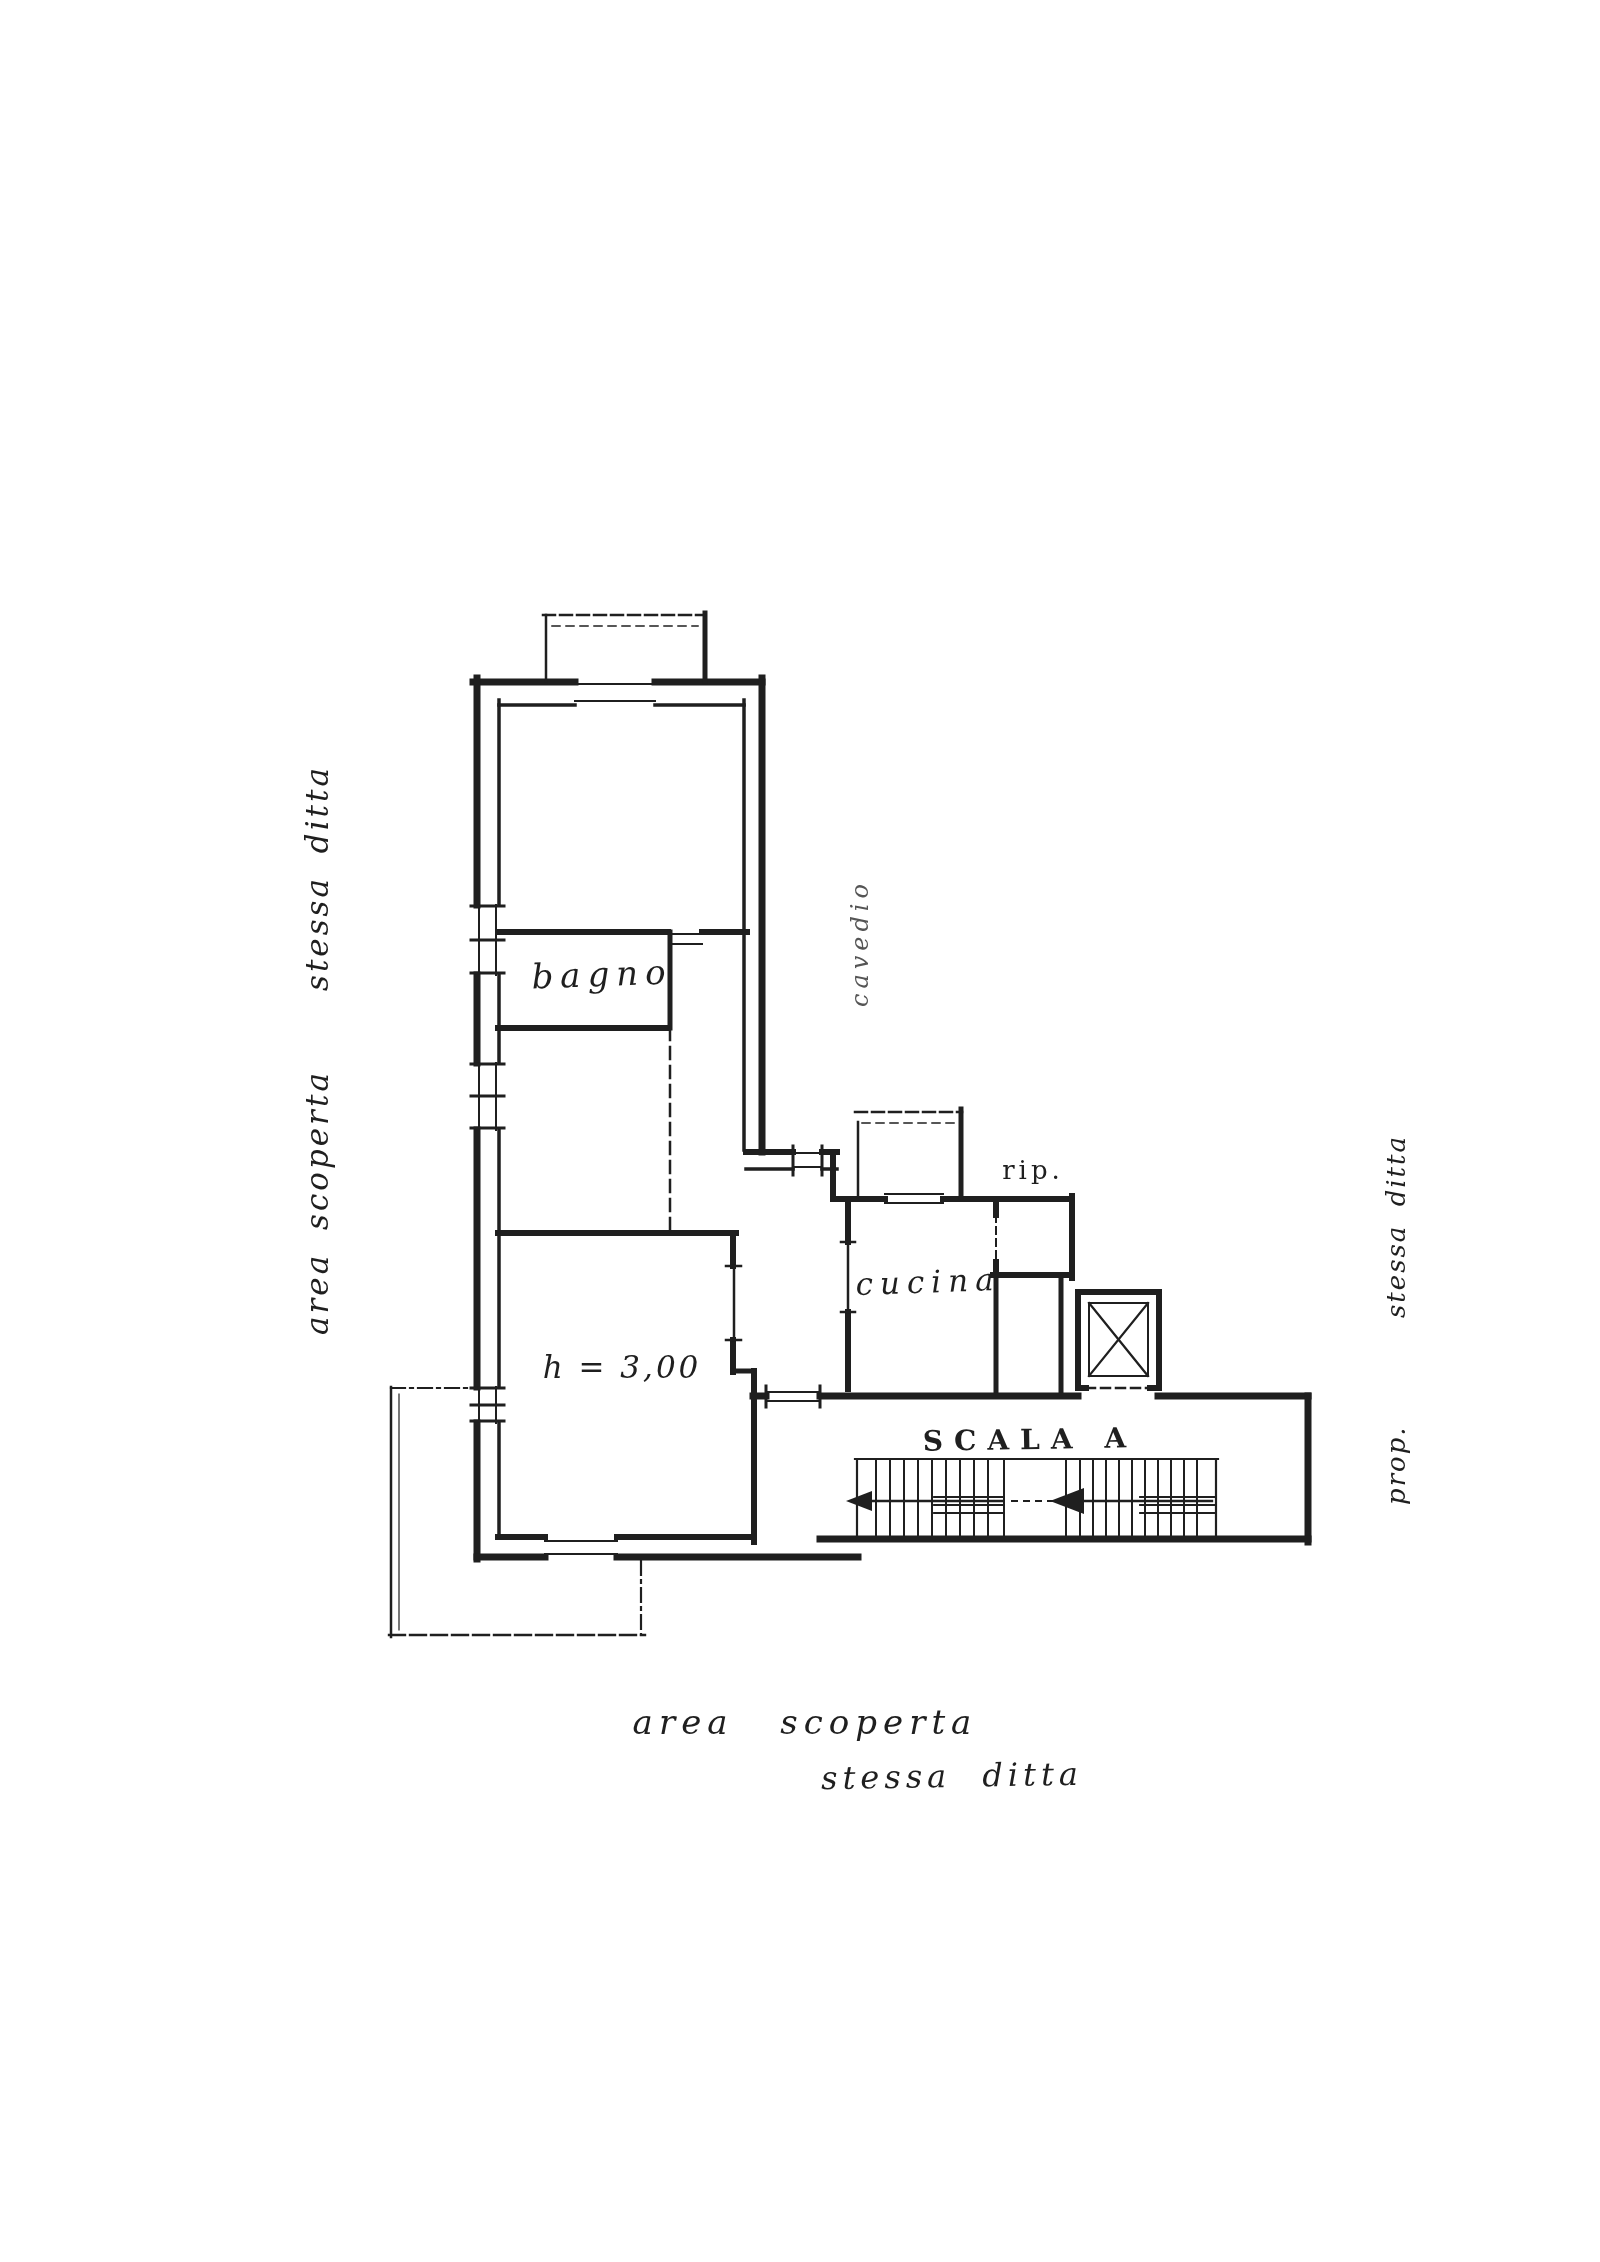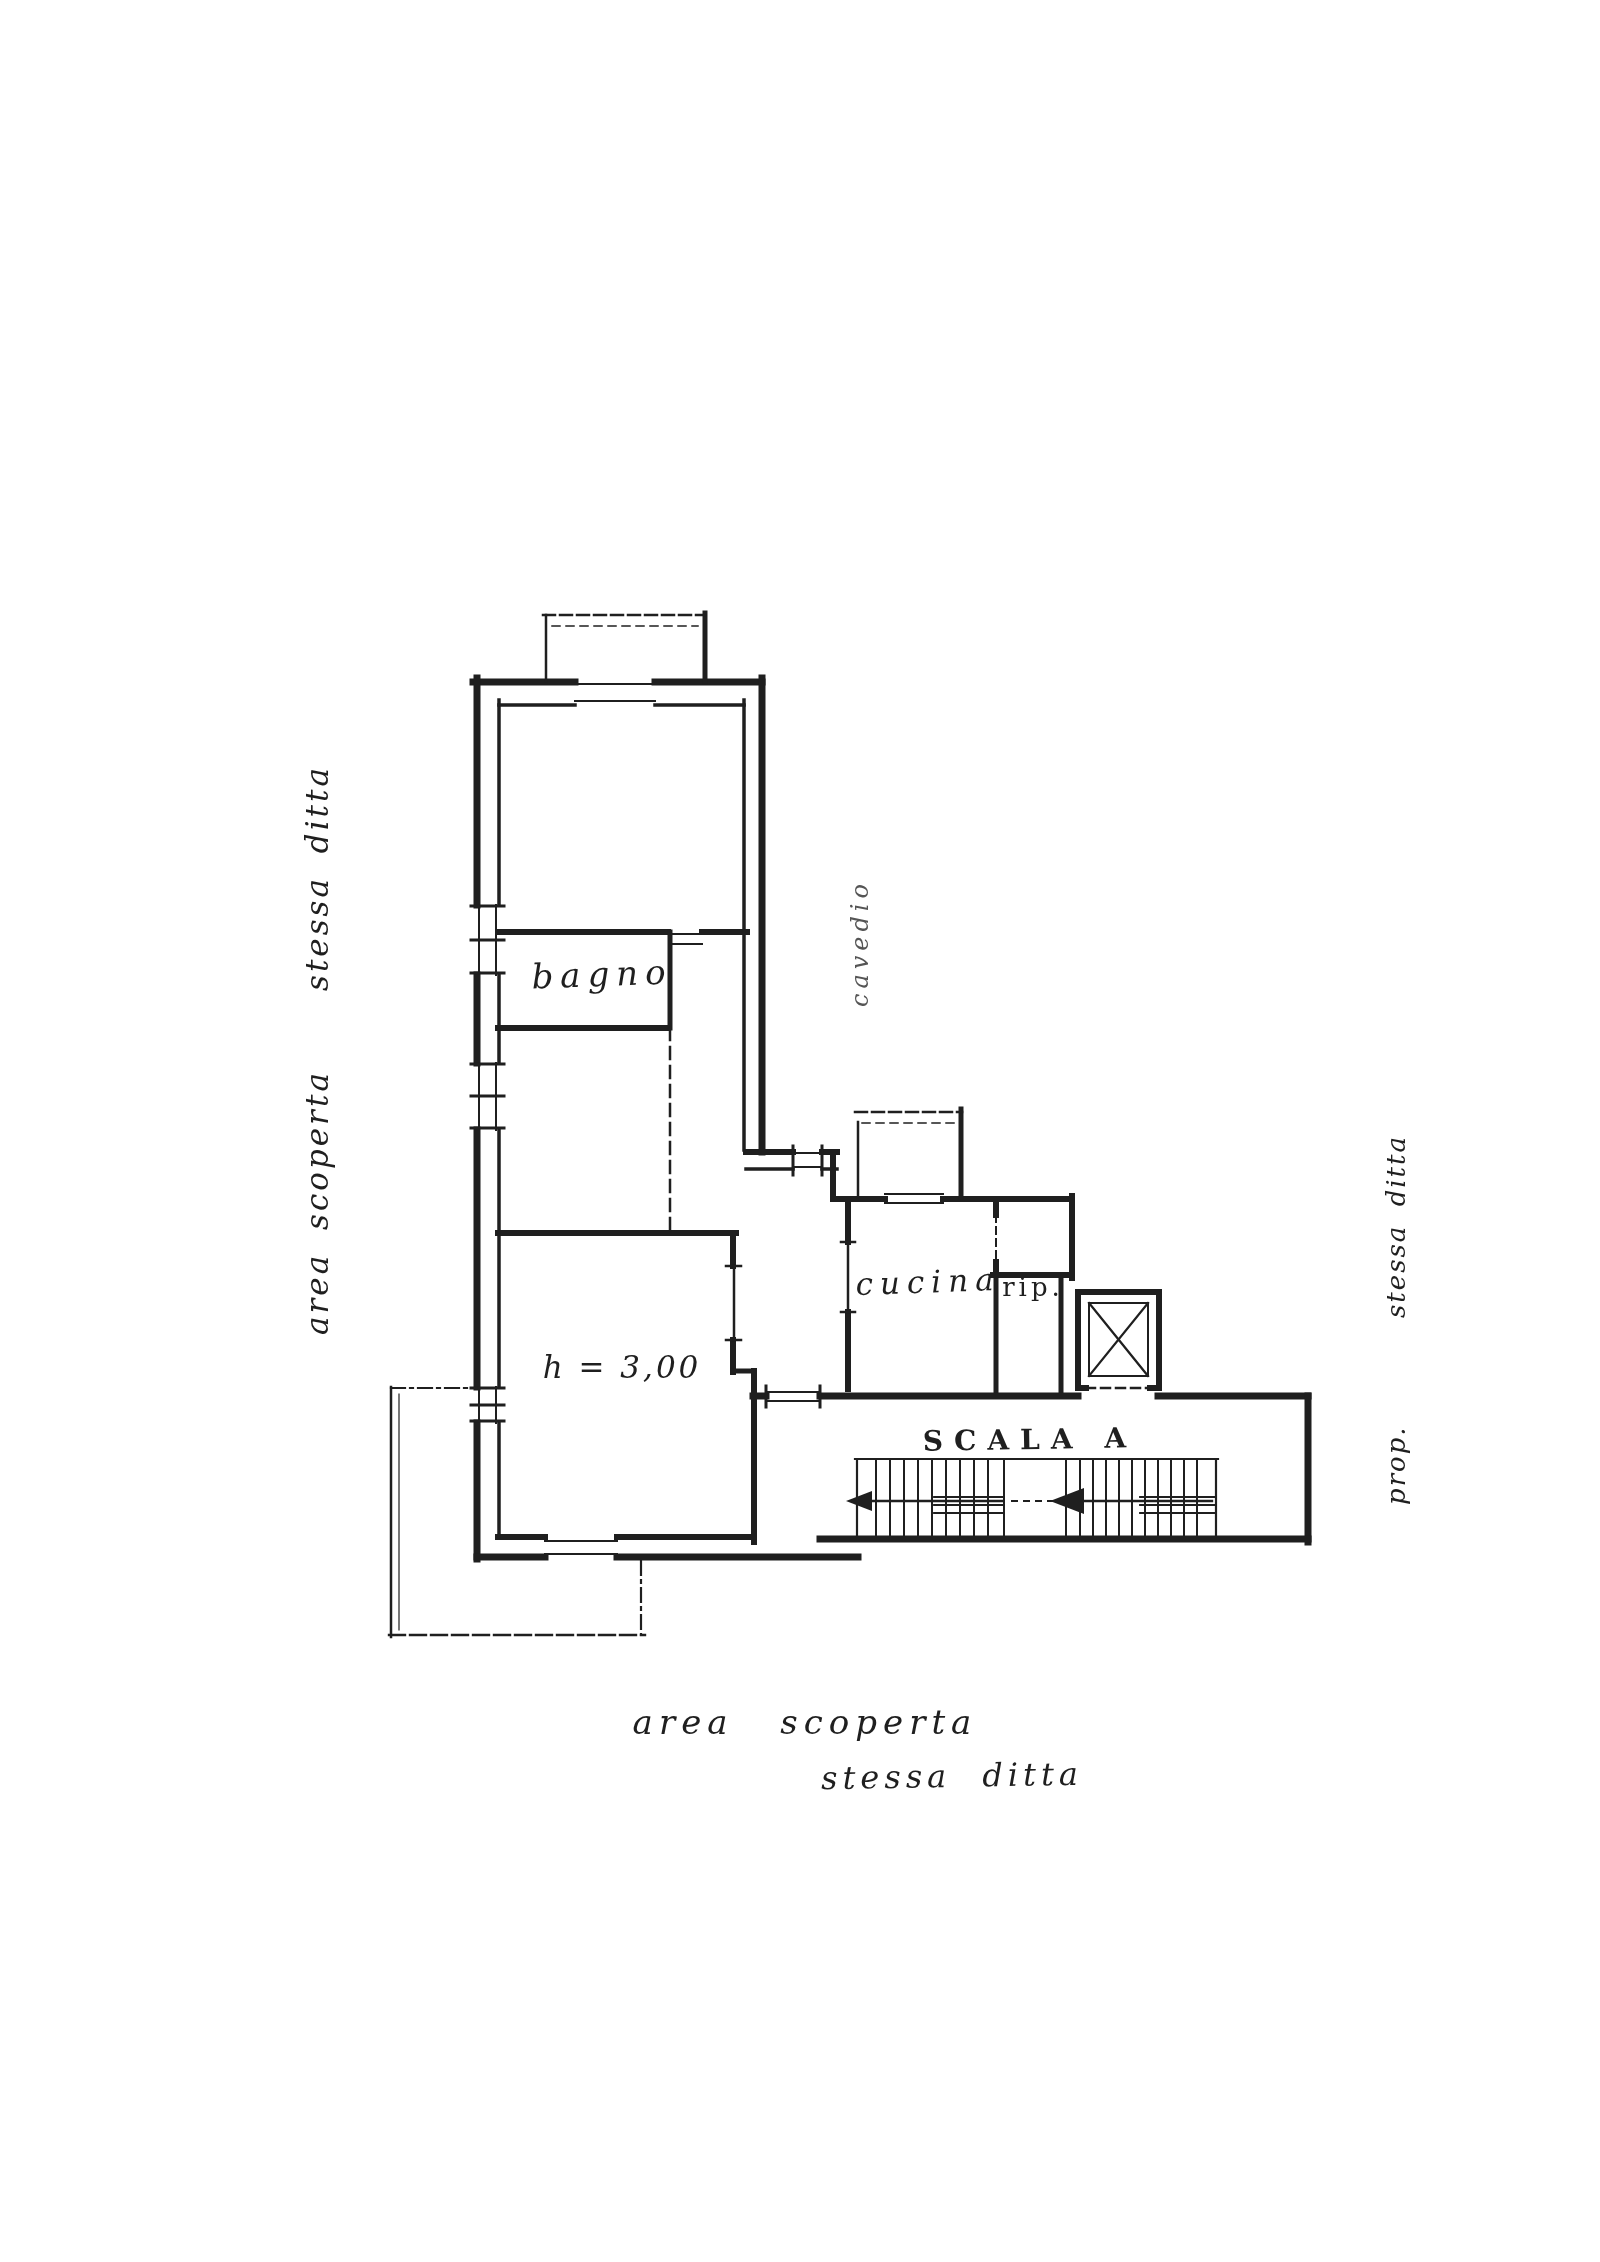--- a/index.html
+++ b/index.html
@@ -10,21 +10,21 @@
   .plan{position:absolute;left:0;top:0;width:1600px;height:2262px;}
   svg.draw{position:absolute;left:0;top:0;}
   .lbl{
     position:absolute;transform:translate(-50%,-50%);
     color:#1f1f1f;font-style:italic;white-space:nowrap;line-height:1;
   }
   .lbl-bagno{left:602px;top:974px;font-size:34px;letter-spacing:7px;transform:translate(-50%,-50%) rotate(-2deg);}
   .lbl-cavedio{left:860px;top:943px;font-size:24px;letter-spacing:5px;color:#555;
     transform:translate(-50%,-50%) rotate(-90deg);}
   .lbl-cucina{left:928px;top:1282px;font-size:31px;letter-spacing:7px;transform:translate(-50%,-50%) rotate(-2deg);}
-  .lbl-rip{left:1033px;top:1287px;font-size:26px;letter-spacing:4px;font-style:normal;}
+  .lbl-rip{left:1033px;top:1170px;font-size:26px;letter-spacing:4px;font-style:normal;}
   .lbl-h{left:622px;top:1367px;font-size:31px;letter-spacing:3px;}
   .lbl-scala{left:1030px;top:1440px;font-size:28px;letter-spacing:11px;font-style:normal;font-weight:bold;transform:translate(-50%,-50%) rotate(-1deg);}
   .vlabel{
     position:absolute;display:flex;justify-content:space-between;align-items:center;
     color:#1f1f1f;font-style:italic;white-space:nowrap;line-height:1;
   }
   .vlabel-left{
     left:317px;top:1050px;width:570px;font-size:31px;letter-spacing:3px;word-spacing:10px;
     transform:translate(-50%,-50%) rotate(-90deg);
   }

